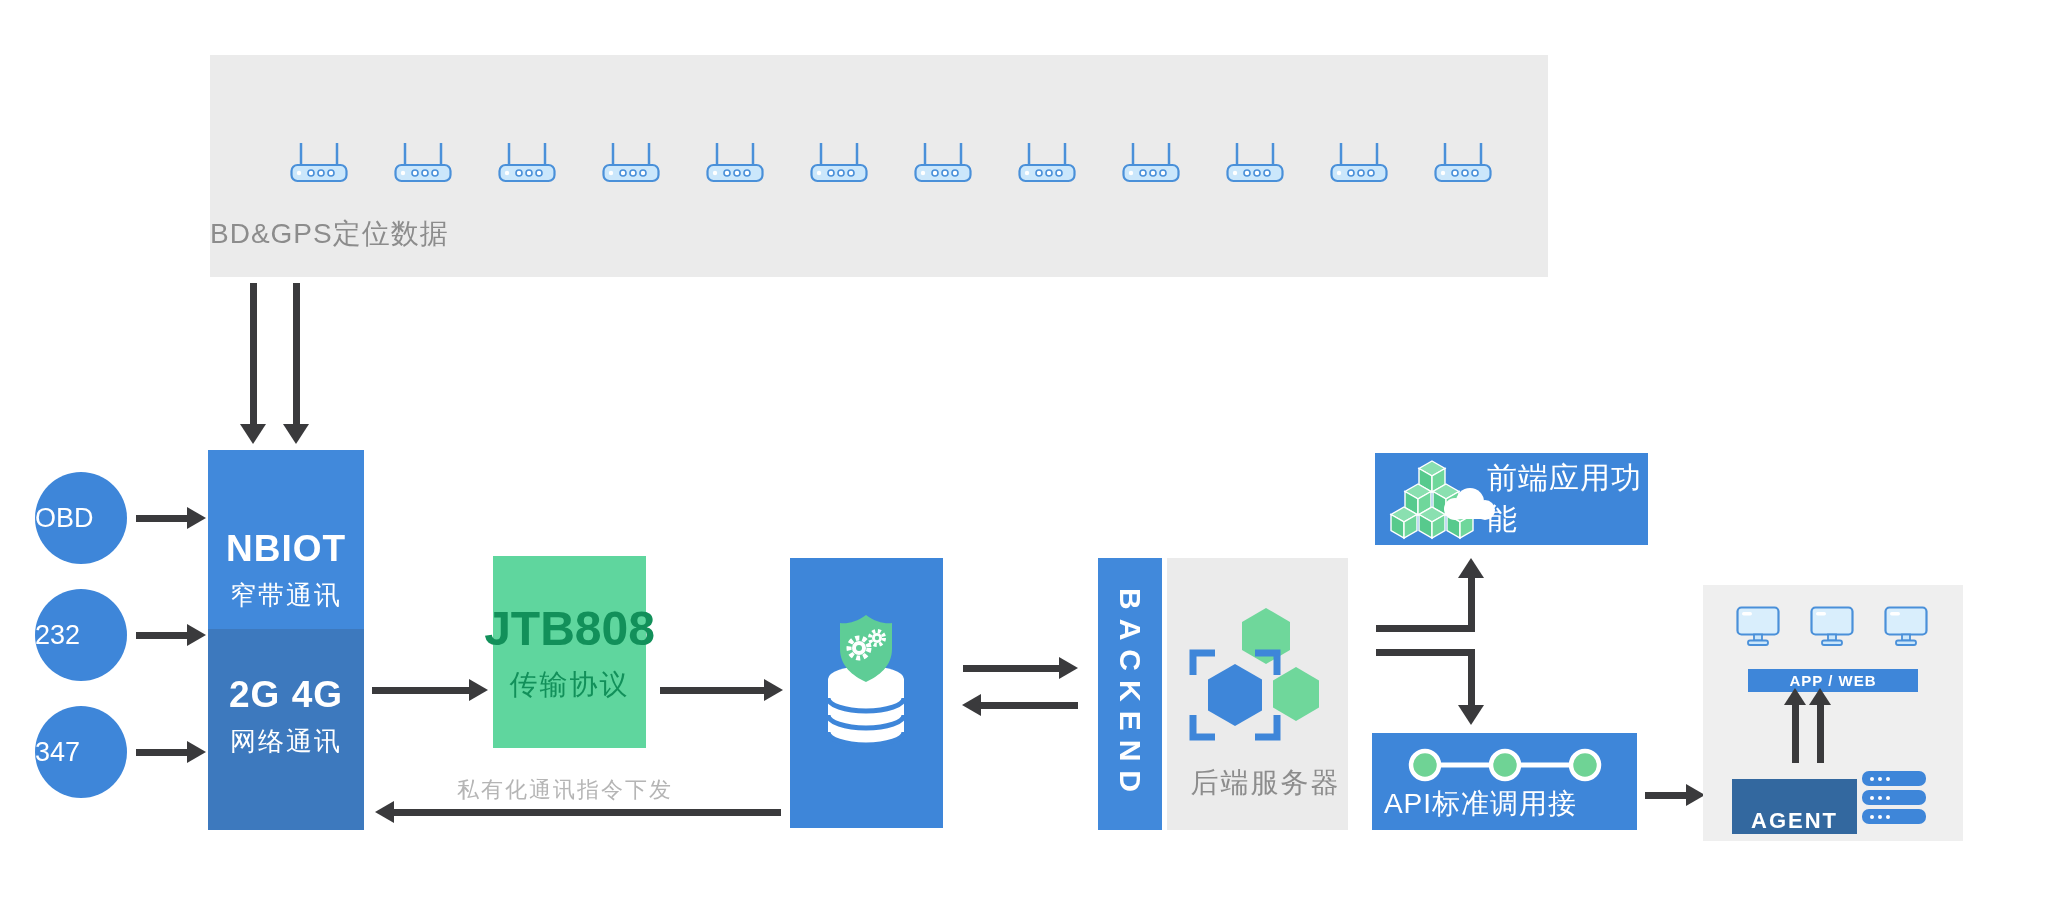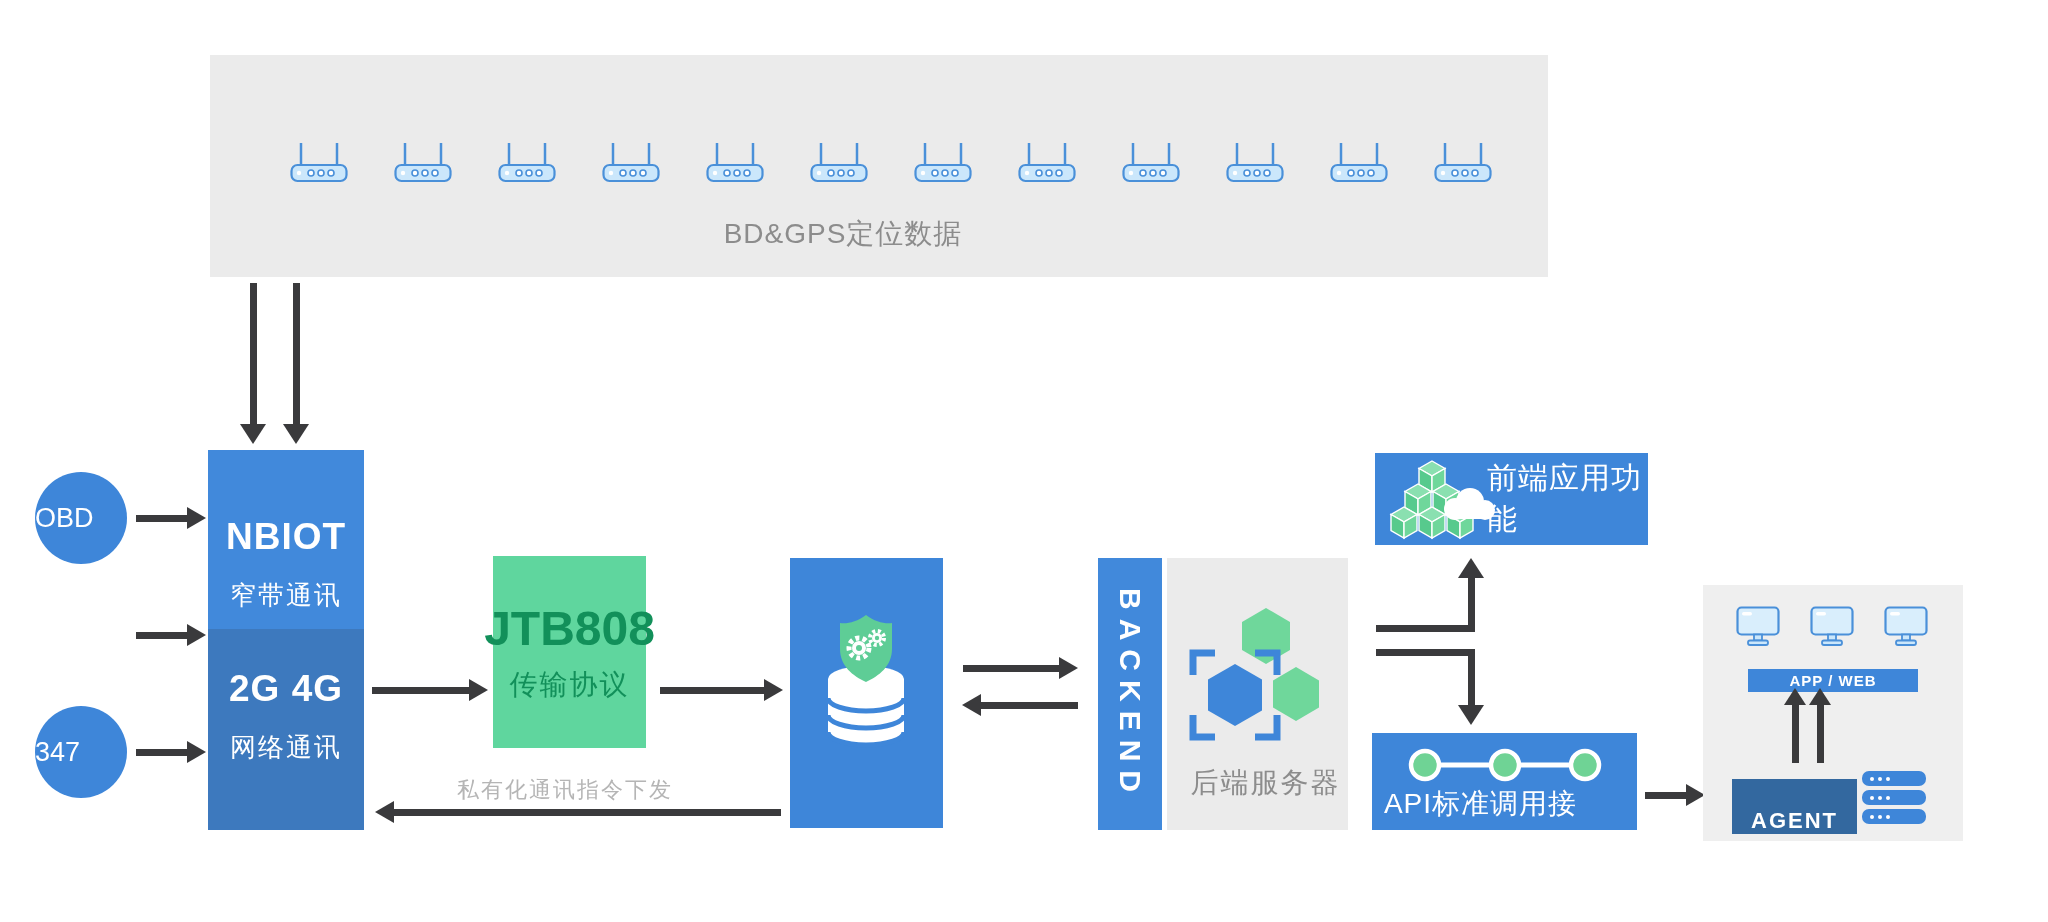--- a/index.html
+++ b/index.html
@@ -5,32 +5,32 @@
   html,body{margin:0;padding:0;background:#ffffff;}
   #stage{
     position:relative;width:2048px;height:922px;background:#ffffff;overflow:hidden;
     font-family:"Liberation Sans","DejaVu Sans",sans-serif;
   }
   .abs{position:absolute;}
 
   
   .top-panel{left:210px;top:55px;width:1338px;height:222px;background:#EBEBEB;}
   .router-row{left:80px;top:86px;display:flex;gap:46px;}
-  .top-label{left:0;top:160px;width:1186px;text-align:center;font-size:28px;color:#8C8C8C;letter-spacing:1px;padding-left:40px;}
+  .top-label{left:0;top:160px;width:1186px;font-size:28px;color:#8C8C8C;letter-spacing:1px;}
 
   
   .in-circle{width:92px;height:92px;border-radius:50%;background:#3E86D9;color:#fff;
     display:flex;align-items:center;justify-content:flex-start;font-size:27px;}
 
   
   .gw-box{left:208px;top:450px;width:156px;height:380px;display:flex;flex-direction:column;}
   .gw-top{height:163px;background:#4189DB;display:flex;flex-direction:column;align-items:center;justify-content:flex-end;padding-bottom:16px;}
   .gw-bottom{flex:1;background:#3D79BE;display:flex;flex-direction:column;align-items:center;justify-content:center;}
   .gw-title{color:#fff;font-weight:bold;font-size:37px;letter-spacing:1px;}
-  .gw-sub{color:#fff;font-size:26px;margin-top:20px;letter-spacing:2px;}
+  .gw-sub{color:#fff;font-size:26px;margin-top:8px;letter-spacing:2px;}
   .gw-bottom .gw-sub{margin-bottom:26px;}
 
   
   .proto-box{left:493px;top:556px;width:153px;height:192px;background:#5FD69E;
     display:flex;flex-direction:column;align-items:center;justify-content:center;}
   .proto-title{color:#12905A;font-weight:bold;font-size:48px;}
   .proto-sub{color:#12905A;font-size:28px;margin-top:10px;letter-spacing:2px;}
 
   
   .db-box{left:790px;top:558px;width:153px;height:270px;background:#3E86D9;}
@@ -190,20 +190,23 @@
     <div class="abs top-label">BD&amp;GPS定位数据</div>
   </div>
 
   <div class="v-line" style="left:250px;top:283px;height:142px;"></div>
   <div class="head head-down" style="left:240px;top:424px;"></div>
   <div class="v-line" style="left:293px;top:283px;height:142px;"></div>
   <div class="head head-down" style="left:283px;top:424px;"></div>
 
   <div class="abs in-circle" style="left:35px;top:472px;">
     <span>OBD</span>
+  </div>
+  <div class="abs in-circle" style="left:35px;top:589px;">
+    <span>232</span>
   </div>
   <div class="abs in-circle" style="left:35px;top:706px;">
     <span>347</span>
   </div>
 
   <div class="h-line" style="left:136px;top:515px;width:52px;"></div>
   <div class="head head-right" style="left:187px;top:507px;"></div>
   <div class="h-line" style="left:136px;top:632px;width:52px;"></div>
   <div class="head head-right" style="left:187px;top:624px;"></div>
   <div class="h-line" style="left:136px;top:749px;width:52px;"></div>

